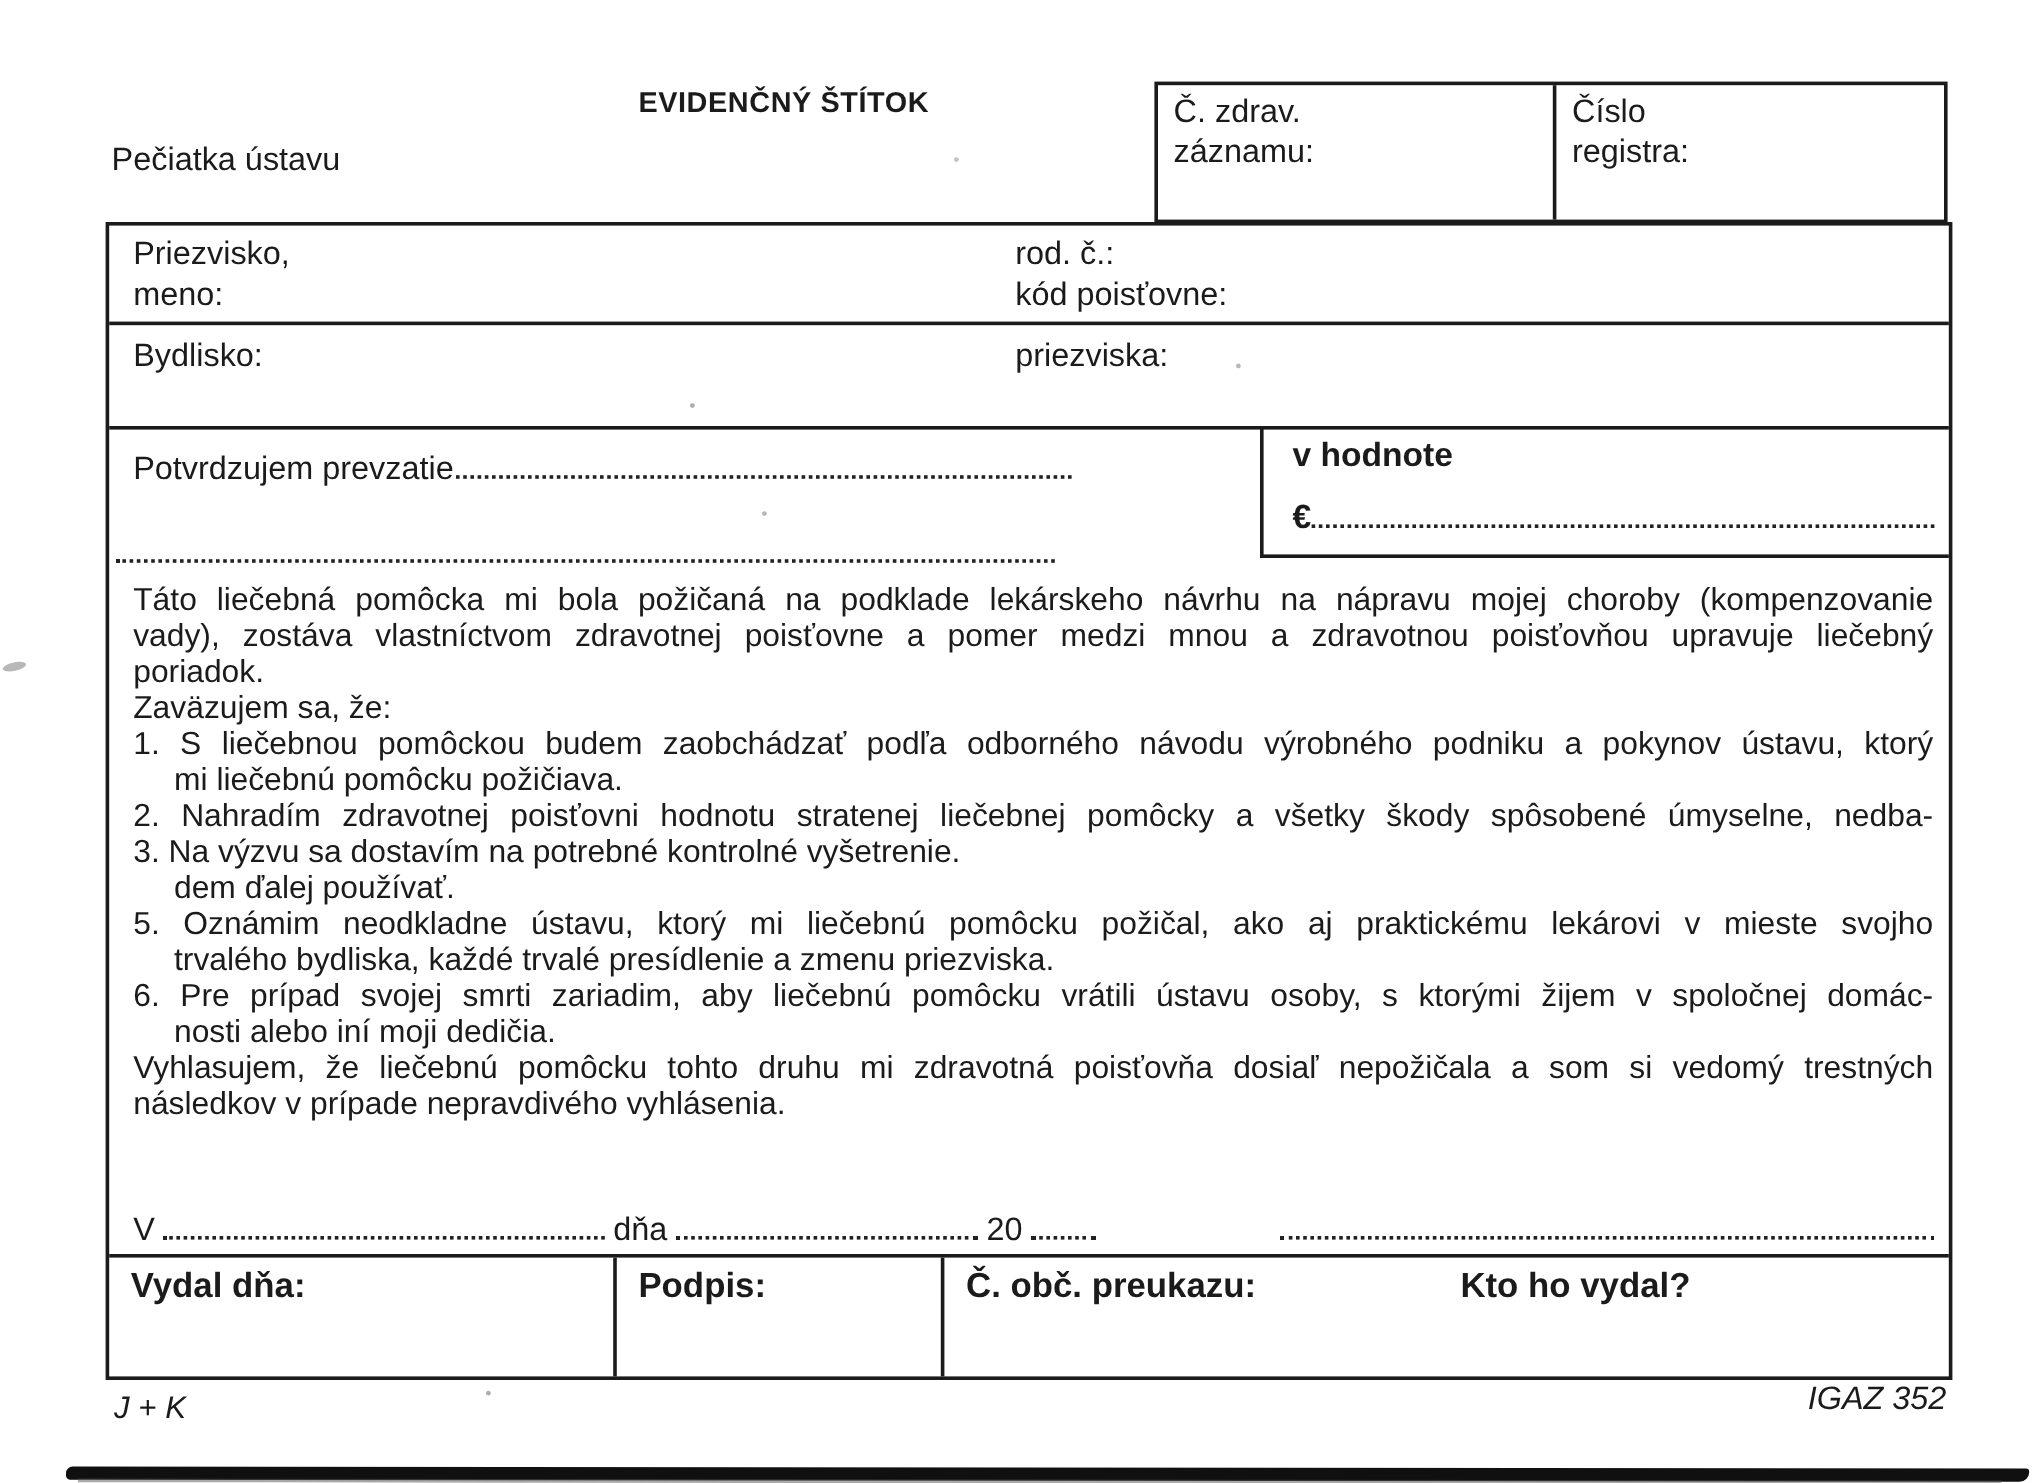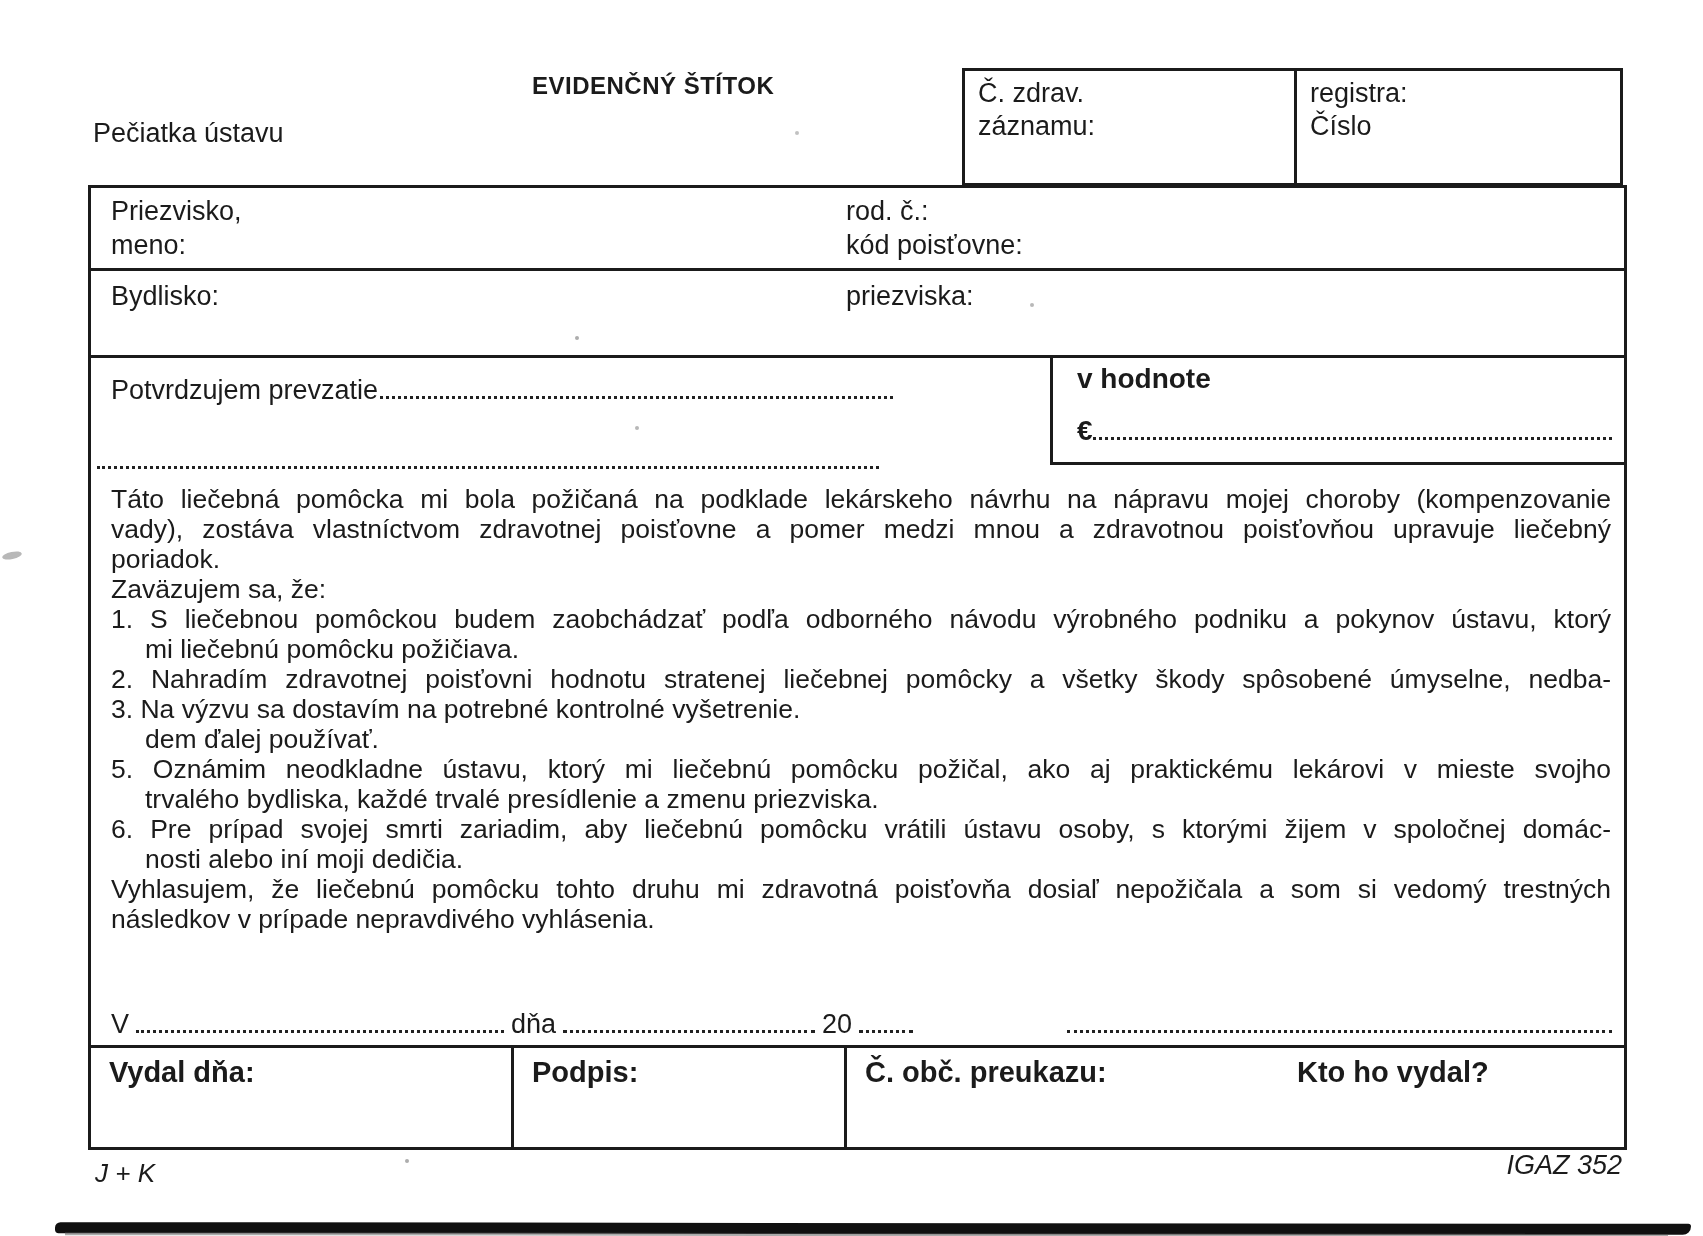--- a/index.html
+++ b/index.html
@@ -43,23 +43,23 @@
   .legal-line.j{text-align:justify;text-align-last:justify;}
   .legal-line.ind{padding-left:34px;}
   
   .sig-line{position:absolute;left:20px;right:12px;top:820px;display:flex;align-items:baseline;font-size:27px;}
   .sig-line .lead{margin:0 7px;}
   .w1{width:368px;} .w2{width:252px;} .w3{width:54px;} .gap{width:140px;} .w4{width:512px;margin-right:0!important;}
   
   .bottom-row{position:absolute;left:0;right:0;top:857px;bottom:0;border-top:3px solid #1b1b1b;display:flex;}
   .b-cell{box-sizing:border-box;padding:8px 18px;font-size:29px;font-weight:bold;}
   .b-cell.c1{width:423px;border-right:3px solid #1b1b1b;}
-  .b-cell.c2{width:333px;border-right:3px solid #1b1b1b;}
+  .b-cell.c2{width:273px;border-right:3px solid #1b1b1b;}
   .b-cell.c3{flex:1;position:relative;}
-  .issuer-label{position:absolute;left:430px;top:8px;margin-left:20px;}
+  .issuer-label{position:absolute;left:430px;top:8px;}
   
   .footer-left{left:95px;top:1158px;font-size:26px;font-style:italic;}
   .footer-right{left:1440px;top:1150px;width:182px;text-align:right;font-size:27px;font-style:italic;}
   
   .scan-strip{left:55px;top:1223px;width:1636px;height:11px;background:#101010;border-radius:6px 3px 9px 4px;transform:rotate(.06deg);}
   .scan-strip::after{content:"";position:absolute;left:10px;top:10px;width:98%;height:3px;background:#555;opacity:.5;}
   .scan-smudge{left:2px;top:552px;width:20px;height:7px;background:#9a9a9a;border-radius:50%;transform:rotate(-12deg);opacity:.7;}
   .specks{left:575px;top:336px;width:4px;height:4px;background:#777;border-radius:50%;opacity:.6;
     box-shadow:60px 90px 0 #888, 220px -205px 0 #999, 455px -33px 0 #8a8a8a, -170px 823px 0 #777;}
 </style>
@@ -70,22 +70,22 @@
 
   <div class="abs stamp-label">Pečiatka ústavu</div>
   <div class="abs form-title">EVIDENČNÝ ŠTÍTOK</div>
 
   <div class="abs top-boxes">
     <div class="top-box first">
       <div>Č. zdrav.</div>
       <div>záznamu:</div>
     </div>
     <div class="top-box second">
+      <div>Číslo</div>
       <div>registra:</div>
-      <div>Číslo</div>
     </div>
   </div>
 
   <div class="abs main-box">
     <div class="inner">
 
       <div class="row1">
         <div class="col-left lbl">
           <div>Priezvisko,</div>
           <div>meno:</div>

